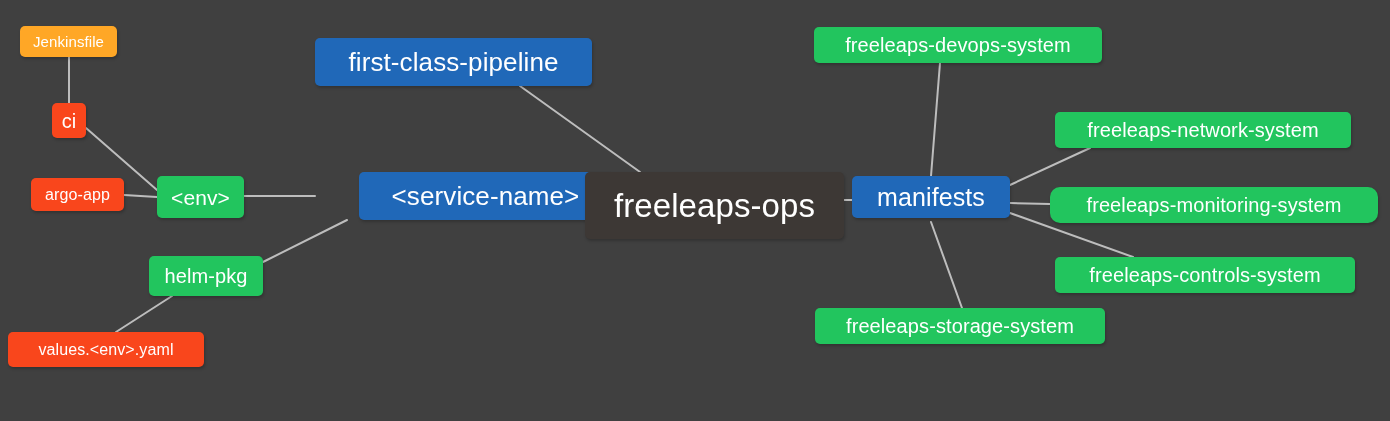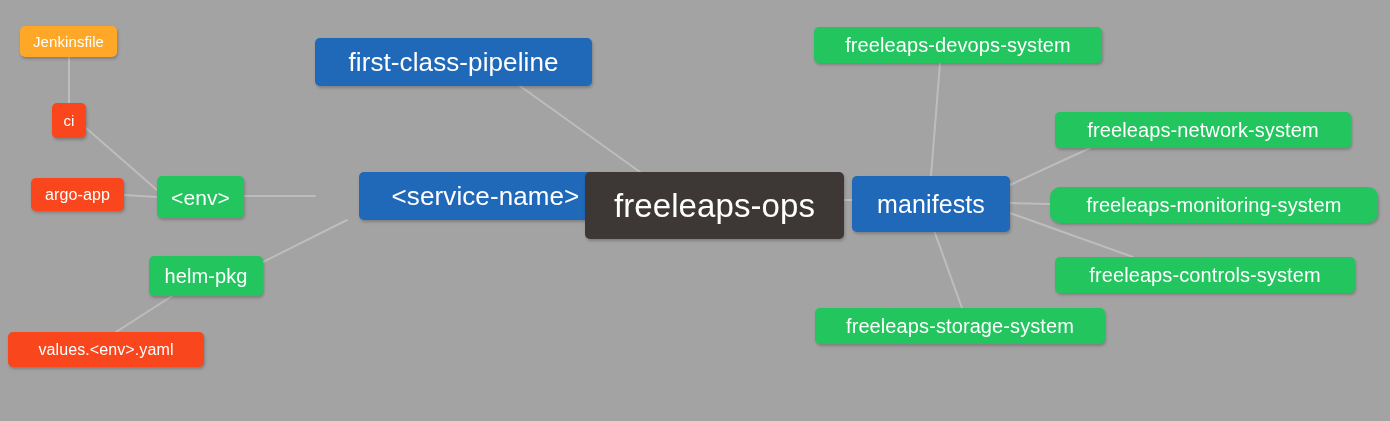--- a/index.html
+++ b/index.html
@@ -9,21 +9,21 @@
     background: #ffffff;
   }
   body {
     font-family: "Liberation Sans", sans-serif;
     -webkit-font-smoothing: antialiased;
   }
   #canvas {
     position: relative;
     width: 1390px;
     height: 421px;
-    background: #a3a3a3;
+    background: #404040;
     overflow: hidden;
   }
   #edge-layer {
     position: absolute;
     left: 0;
     top: 0;
     width: 1390px;
     height: 421px;
     pointer-events: none;
   }
@@ -66,21 +66,21 @@
       <line x1="1010" y1="185" x2="1090" y2="148" stroke="#bdbdbd" stroke-width="2" stroke-linecap="round"></line>
       <line x1="1010" y1="203" x2="1050" y2="204" stroke="#bdbdbd" stroke-width="2" stroke-linecap="round"></line>
       <line x1="1010" y1="213" x2="1133" y2="257" stroke="#bdbdbd" stroke-width="2" stroke-linecap="round"></line>
       <line x1="931" y1="222" x2="962" y2="308" stroke="#bdbdbd" stroke-width="2" stroke-linecap="round"></line>
     </svg>
 
   <div id="node-layer">
       <div class="node" style="left: 20px; top: 26px; width: 97px; height: 31px; background: rgb(255, 167, 38); font-size: 15px;">
         <span class="node-label">Jenkinsfile</span>
       </div>
-      <div class="node" style="left: 52px; top: 103px; width: 34px; height: 35px; background: rgb(249, 70, 28); font-size: 15px;">
+      <div class="node" style="left: 52px; top: 103px; width: 34px; height: 35px; background: rgb(249, 70, 28); font-size: 20px;">
         <span class="node-label">ci</span>
       </div>
       <div class="node" style="left: 31px; top: 178px; width: 93px; height: 33px; background: rgb(249, 70, 28); font-size: 16px;">
         <span class="node-label">argo-app</span>
       </div>
       <div class="node" style="left: 157px; top: 176px; width: 87px; height: 42px; background: rgb(34, 197, 94); font-size: 21px;">
         <span class="node-label">&lt;env&gt;</span>
       </div>
       <div class="node" style="left: 149px; top: 256px; width: 114px; height: 40px; background: rgb(34, 197, 94); font-size: 20px;">
         <span class="node-label">helm-pkg</span>
@@ -90,21 +90,21 @@
       </div>
       <div class="node" style="left: 315px; top: 38px; width: 277px; height: 48px; background: rgb(32, 104, 184); font-size: 26px;">
         <span class="node-label">first-class-pipeline</span>
       </div>
       <div class="node" style="left: 315px; top: 172px; width: 253px; height: 48px; background: rgb(32, 104, 184); font-size: 26px; margin-left: 44px;">
         <span class="node-label">&lt;service-name&gt;</span>
       </div>
       <div class="node" style="left: 585px; top: 172px; width: 259px; height: 67px; background: rgb(61, 56, 53); font-size: 33px;">
         <span class="node-label">freeleaps-ops</span>
       </div>
-      <div class="node" style="left: 852px; top: 176px; width: 158px; height: 56px; background: rgb(32, 104, 184); font-size: 25px;">
+      <div class="node" style="left: 852px; top: 176px; width: 158px; height: 42px; background: rgb(32, 104, 184); font-size: 25px;">
         <span class="node-label">manifests</span>
       </div>
       <div class="node" style="left: 798px; top: 27px; width: 288px; height: 36px; background: rgb(34, 197, 94); font-size: 20px; margin-left: 16px;">
         <span class="node-label">freeleaps-devops-system</span>
       </div>
       <div class="node" style="left: 1055px; top: 112px; width: 296px; height: 36px; background: rgb(34, 197, 94); font-size: 20px;">
         <span class="node-label">freeleaps-network-system</span>
       </div>
       <div class="node" style="left: 1050px; top: 187px; width: 328px; height: 36px; background: rgb(34, 197, 94); font-size: 20px; border-radius: 10px;">
         <span class="node-label">freeleaps-monitoring-system</span>

